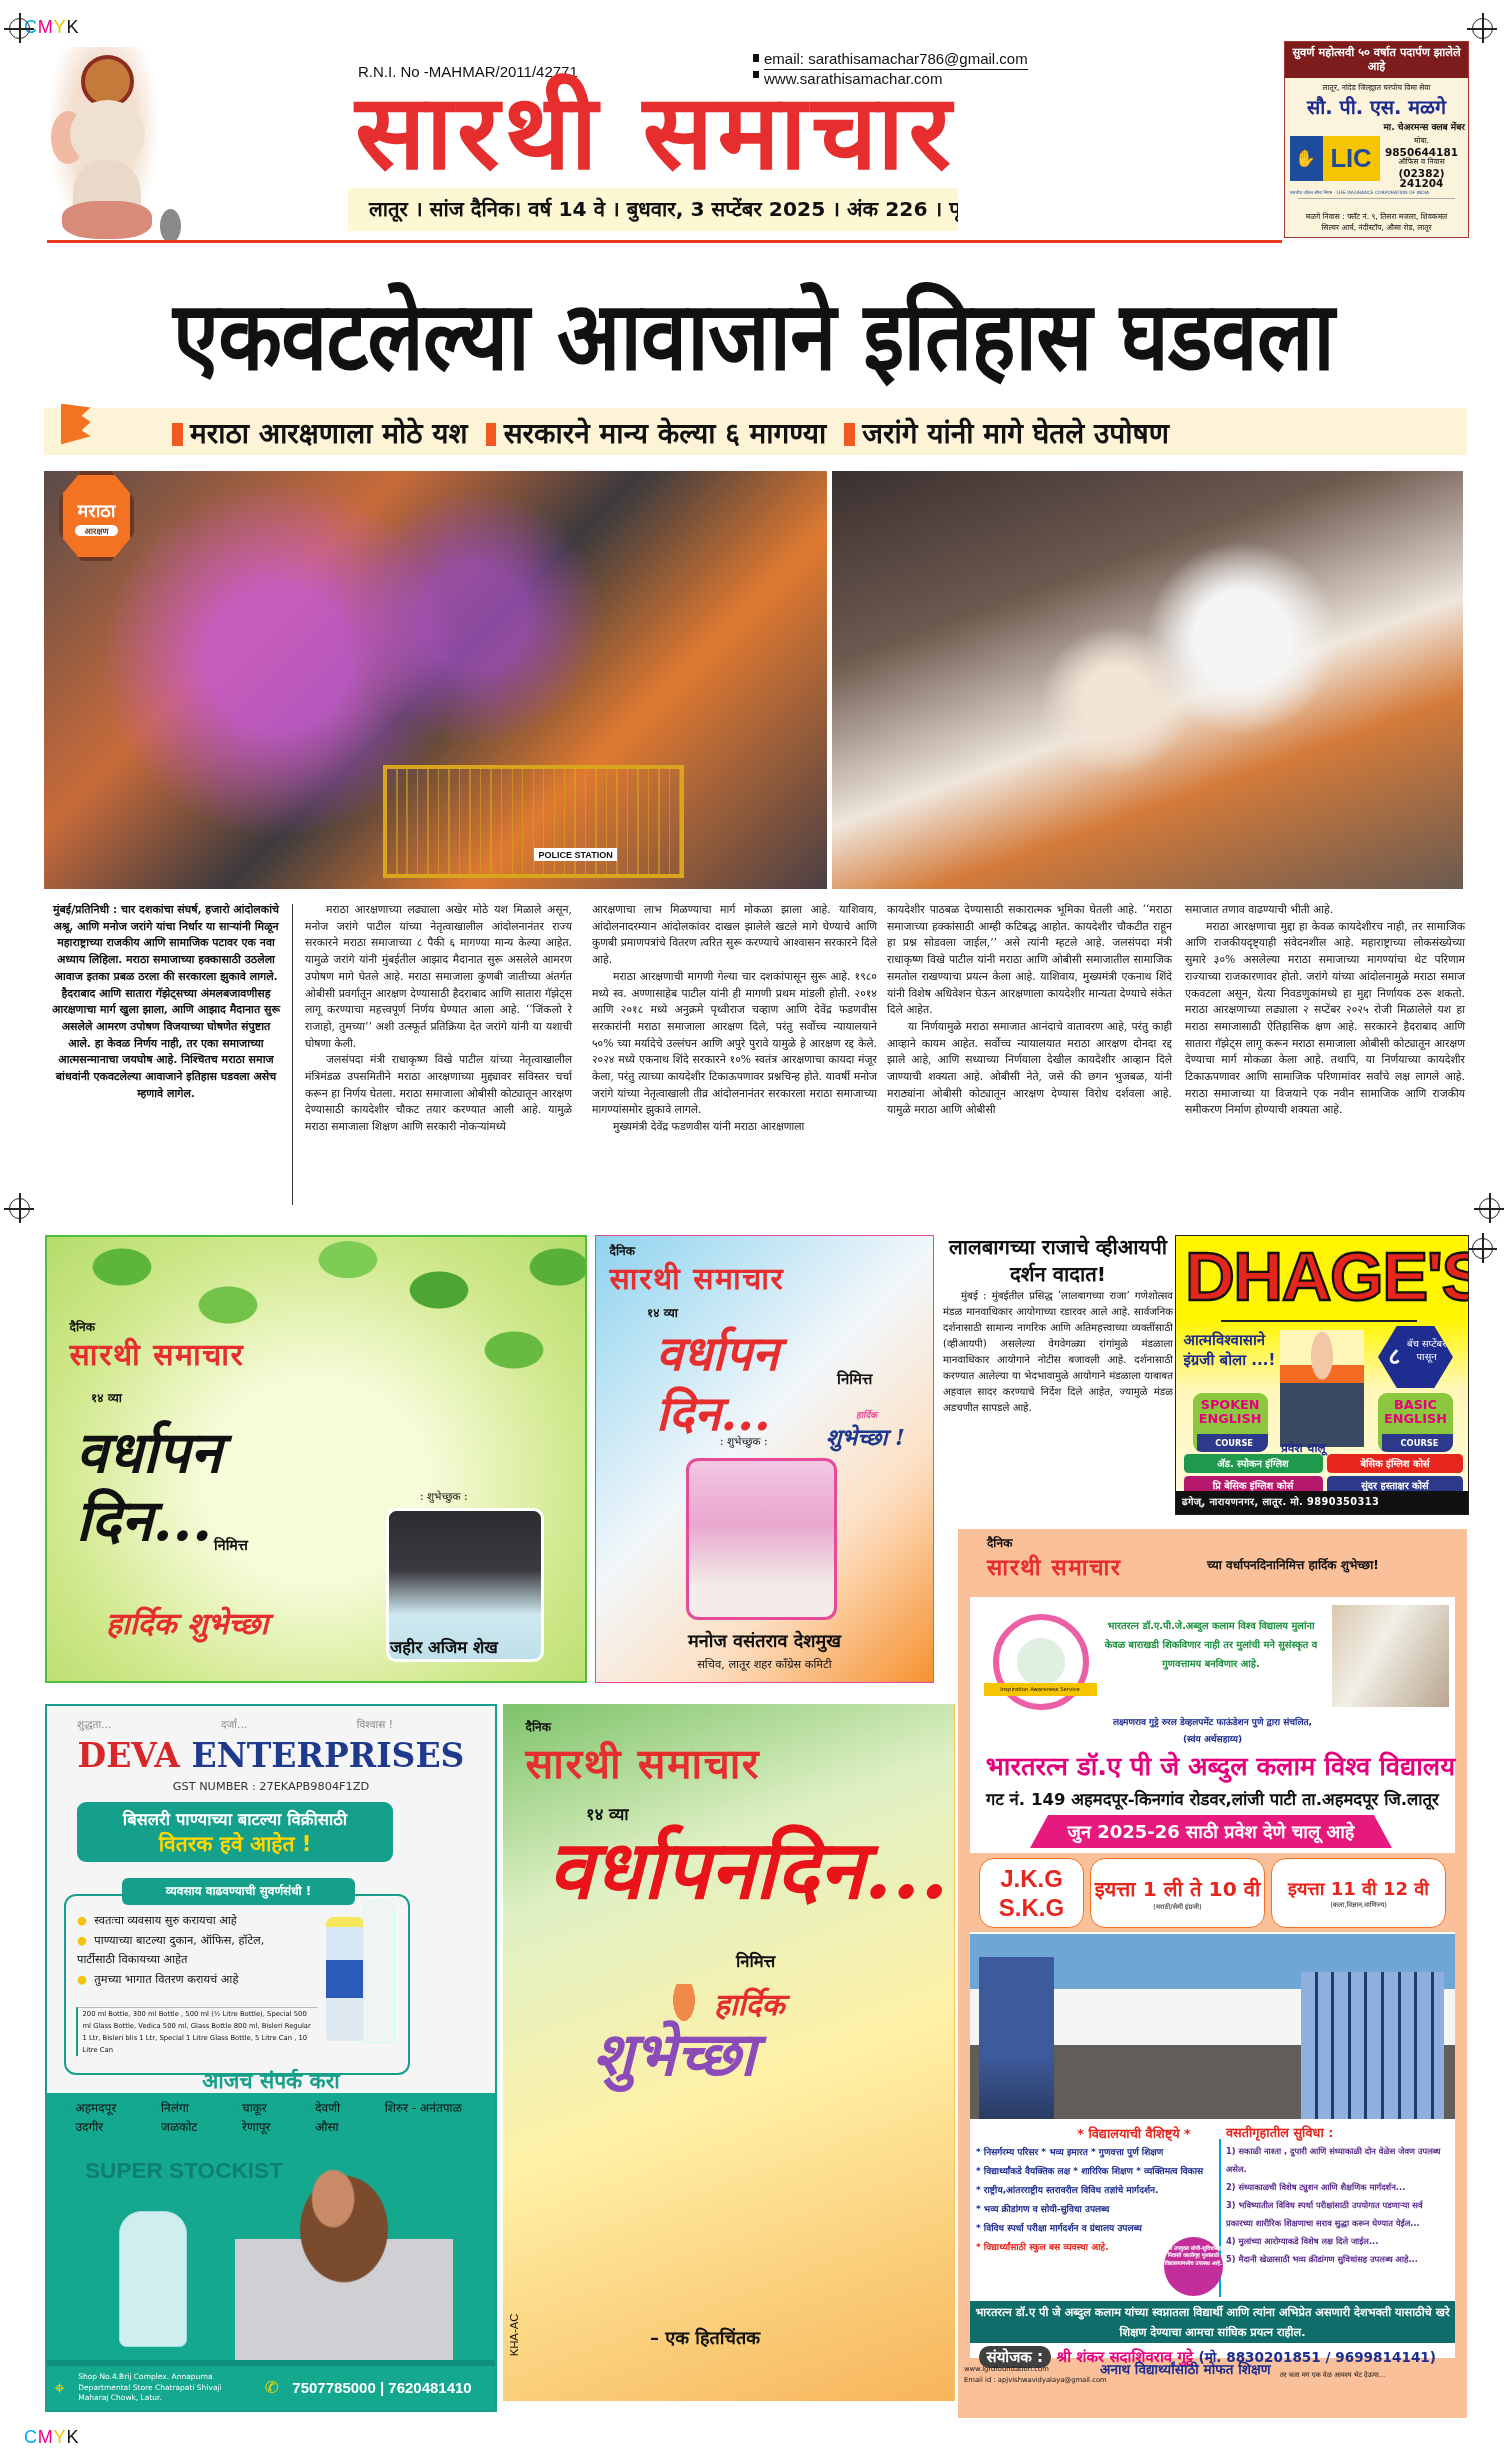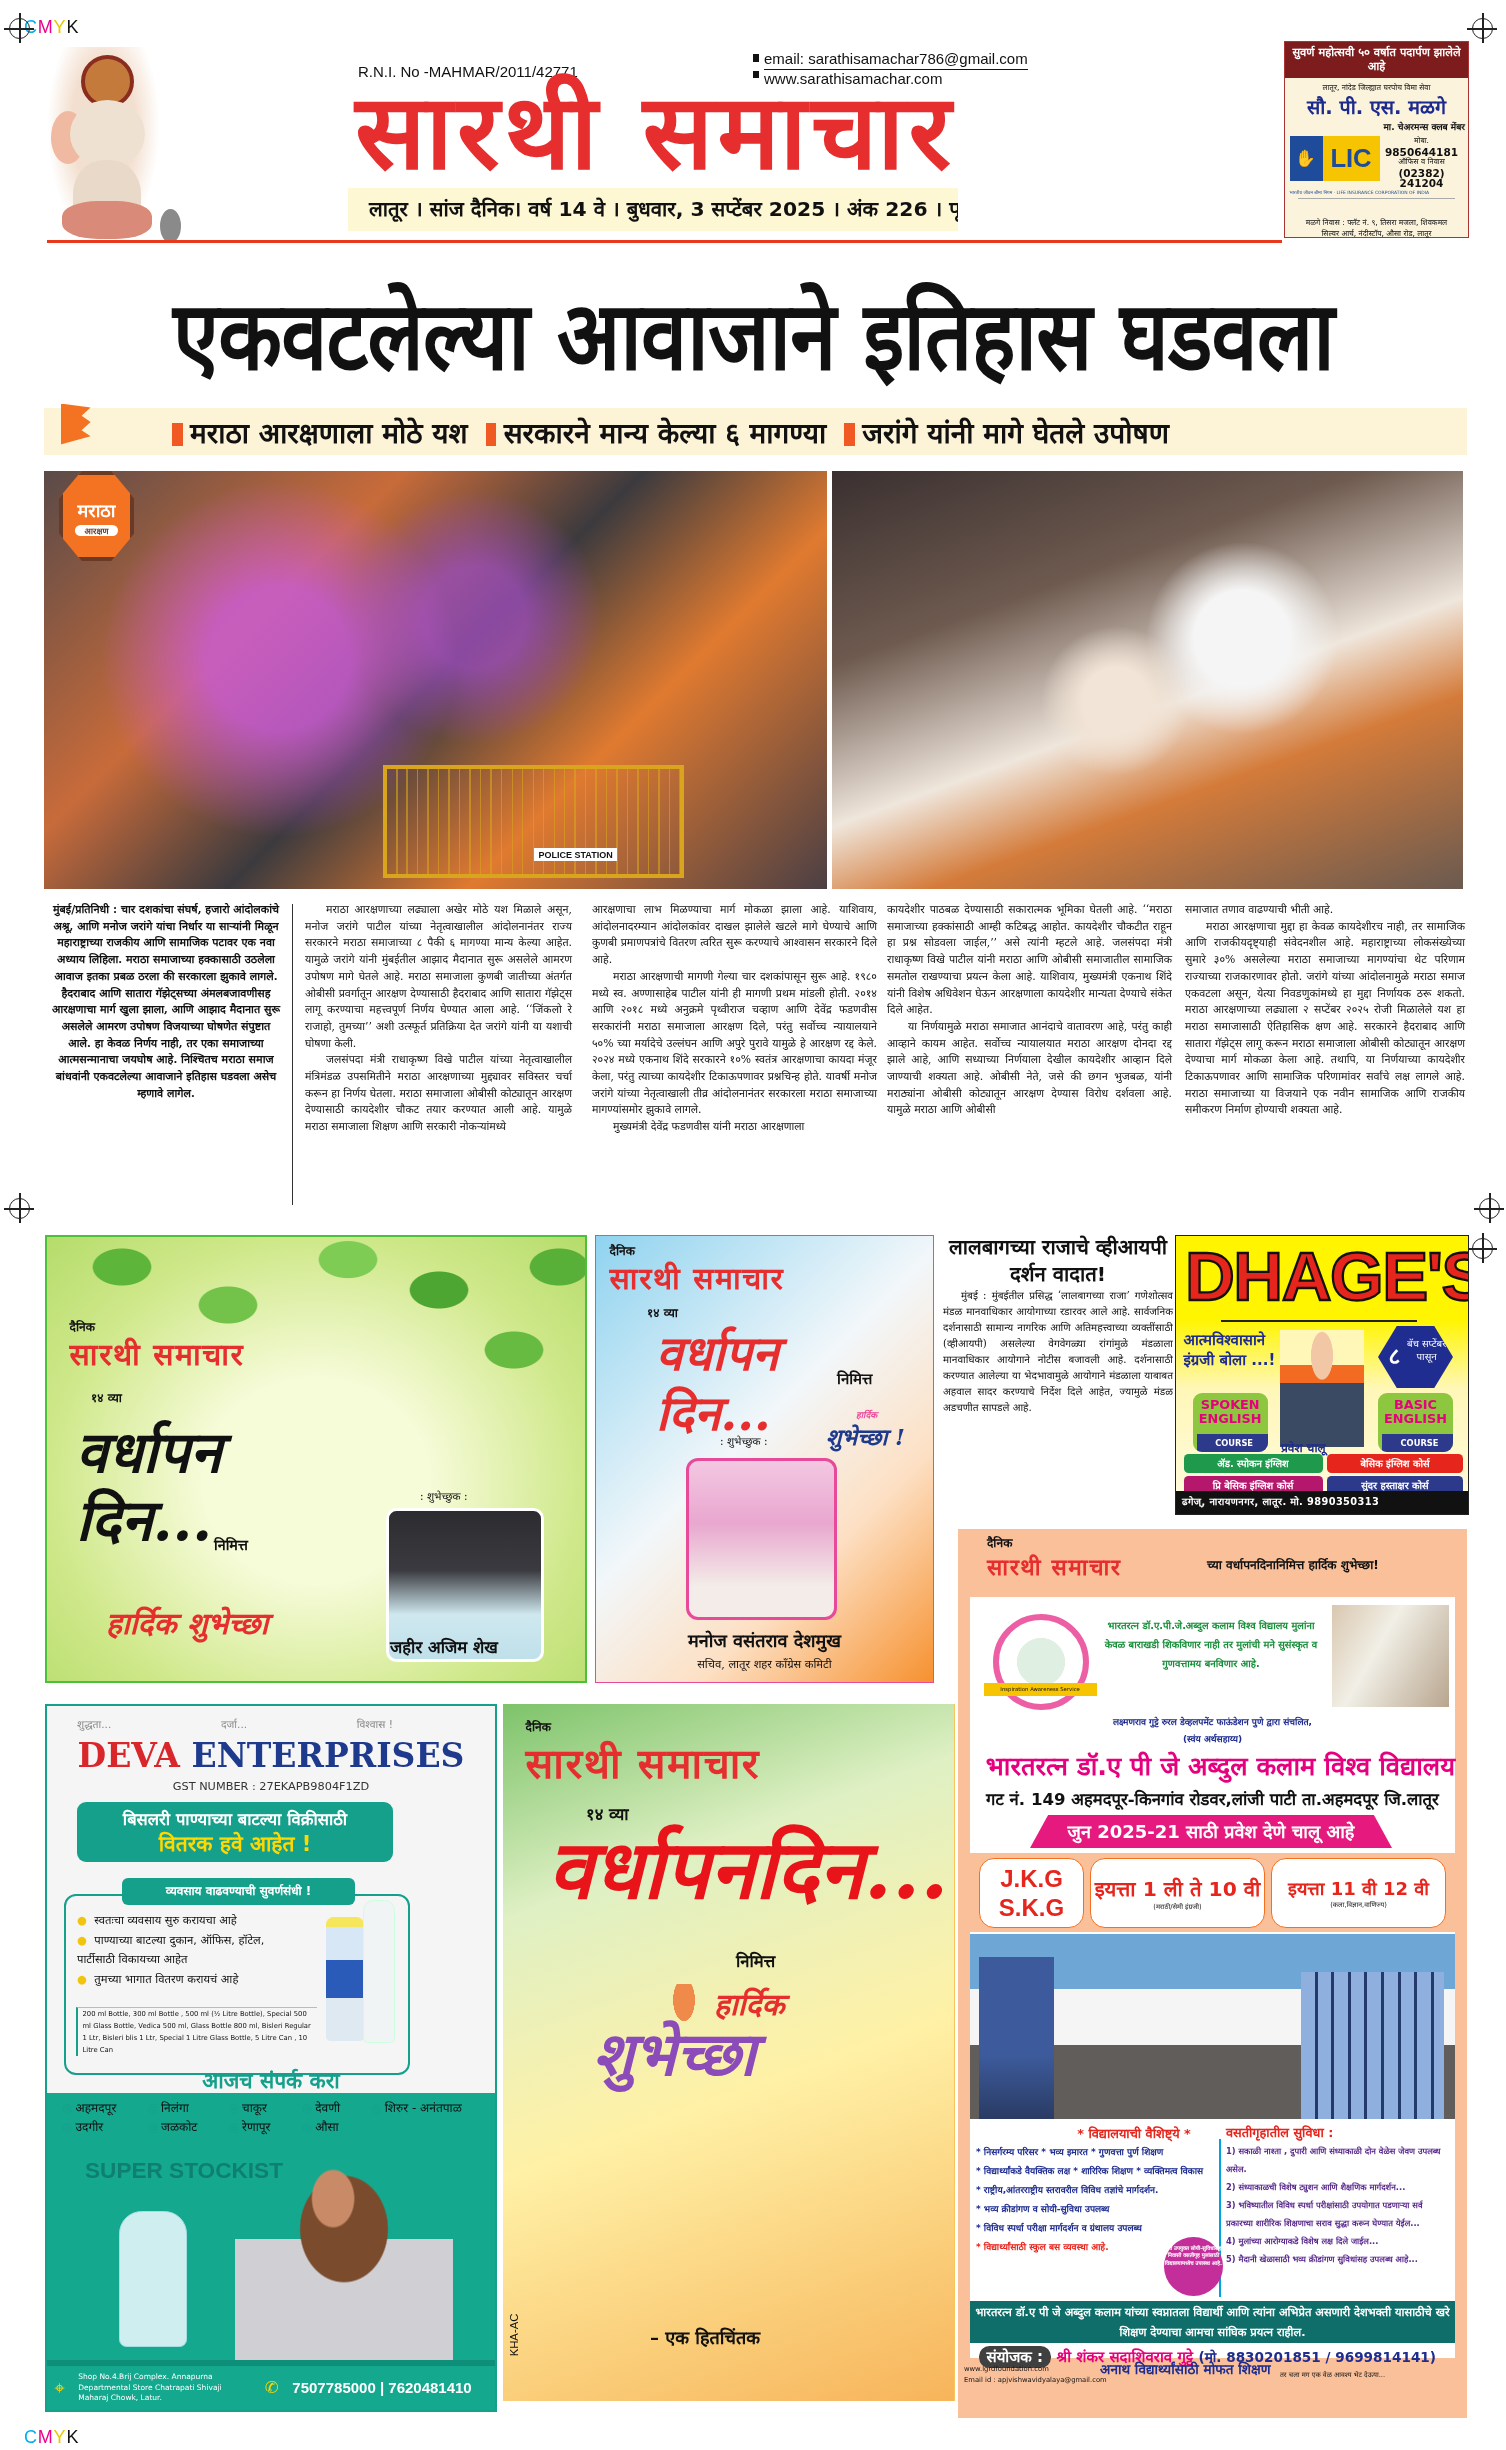--- a/index.html
+++ b/index.html
@@ -33,21 +33,21 @@
 #lic .s1{font-size:7.5px;margin-top:3.8px}
 #lic .name{font-size:19.6px;font-weight:bold;color:#1c2a8c;margin-top:1.5px}
 #lic .club{font-size:9px;font-weight:bold;text-align:right;padding-right:3px}
 #lic .row{display:flex;margin-top:3px;padding:0 4.5px}
 #lic .logo{width:90px;height:45px;display:flex}
 #lic .logo .ic{width:33px;height:45px;background:#1e4b9a;color:#fff;font-size:16.6px;line-height:45px}
 #lic .logo .tx{width:57px;height:45px;background:#f6c400;color:#1e4b9a;font-size:25.6px;font-weight:bold;line-height:45px;font-family:"Liberation Sans",sans-serif}
 #lic .ph{flex:1;font-size:7.5px;line-height:10.5px}
 #lic .ph b{display:block;font-size:10.5px}
 #lic .licsub{font-size:4.5px;text-align:left;padding-left:4.5px;color:#1e4b9a}
-#lic .addr{font-size:7.5px;line-height:11.3px;border-top:0.8px solid #aaa;margin:3px 13px 0;padding-top:18px}
+#lic .addr{font-size:7.5px;line-height:11.3px;border-top:0.8px solid #aaa;margin:3px 13px 0;padding-top:12px}
 
 #headline{left:47px;top:292px;width:1413px;height:90px;font-family:"DejaVu Sans",sans-serif;font-size:83px;font-weight:900;line-height:90px;text-align:center;letter-spacing:-0.8px;transform:scaleY(1.15)}
 #subbar{left:44px;top:408px;width:1423px;height:47px;background:#fdf3d7;display:flex;align-items:center;font-family:"DejaVu Sans",sans-serif;font-size:28px;font-weight:bold;padding-left:128px;gap:18px}
 #subbar .flag{position:absolute;left:16.6px;top:-4.5px;width:30px;height:41px;background:linear-gradient(#f47322,#f47322);clip-path:polygon(0 0,100% 10%,70% 30%,100% 45%,70% 65%,100% 80%,0 100%)}
 .bullet{display:inline-block;width:10.5px;height:22.6px;background:#f05a22;margin-right:7.5px;vertical-align:middle}
 
 #photo1{left:44px;top:471px;width:783px;height:418px;background:
 radial-gradient(circle at 30% 45%,rgba(200,90,220,.8) 0 12%,transparent 30%),
 radial-gradient(circle at 55% 35%,rgba(170,80,200,.7) 0 10%,transparent 25%),
 linear-gradient(135deg,#5a4a48,#c86b3a 30%,#3c3a3e 50%,#e07a30 70%,#4b3f44);overflow:hidden}
@@ -347,21 +347,21 @@
         <span>Inspiration Awareness Service</span>
       </div>
     <div class="motto">भारतरत्न डॉ.ए.पी.जे.अब्दुल कलाम विश्व विद्यालय मुलांना केवळ बाराखडी शिकविणार नाही तर मुलांची मने सुसंस्कृत व गुणवत्तामय बनविणार आहे.</div>
     <div class="photo"></div>
     <div class="found">
         <div>लक्ष्मणराव गुट्टे रुरल डेव्हलपमेंट फाऊंडेशन पुणे द्वारा संचलित,</div>
         <div>(स्वंय अर्थसहाय्य)</div>
       </div>
     <div class="sname">भारतरत्न डॉ.ए पी जे अब्दुल कलाम विश्व विद्यालय</div>
     <div class="saddr">गट नं. 149 अहमदपूर-किनगांव रोडवर,लांजी पाटी ता.अहमदपूर जि.लातूर</div>
-    <div class="admit">जुन 2025-21 साठी प्रवेश देणे चालू आहे</div>
+    <div class="admit">जुन 2025-26 साठी प्रवेश देणे चालू आहे</div>
     <div class="stdrow">
       <div class="std" style="width:105px;font-size:24px;font-family:'Liberation Sans',sans-serif;line-height:29px">
           <span>J.K.G S.K.G</span>
         </div>
       <div class="std" style="width:175px;font-size:20.3px">
           <span>इयत्ता 1 ली ते 10 वी</span>
           <small>(मराठी/सेमी इंग्रजी)</small>
         </div>
       <div class="std" style="width:175px;font-size:18px">
           <span>इयत्ता 11 वी 12 वी</span>

